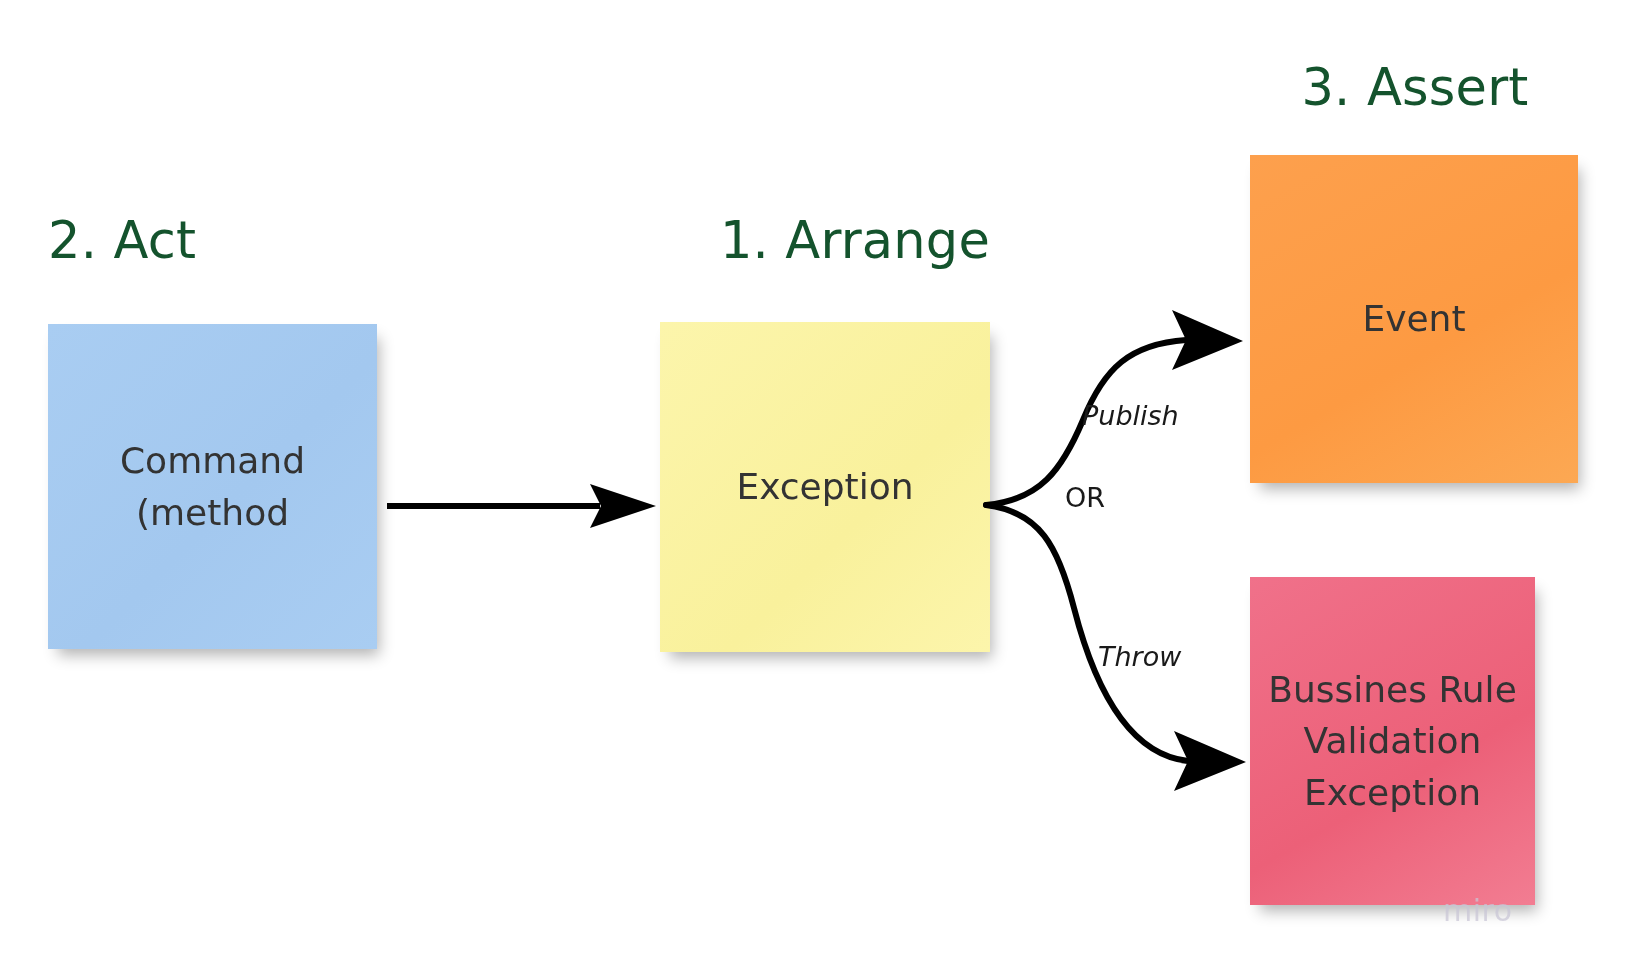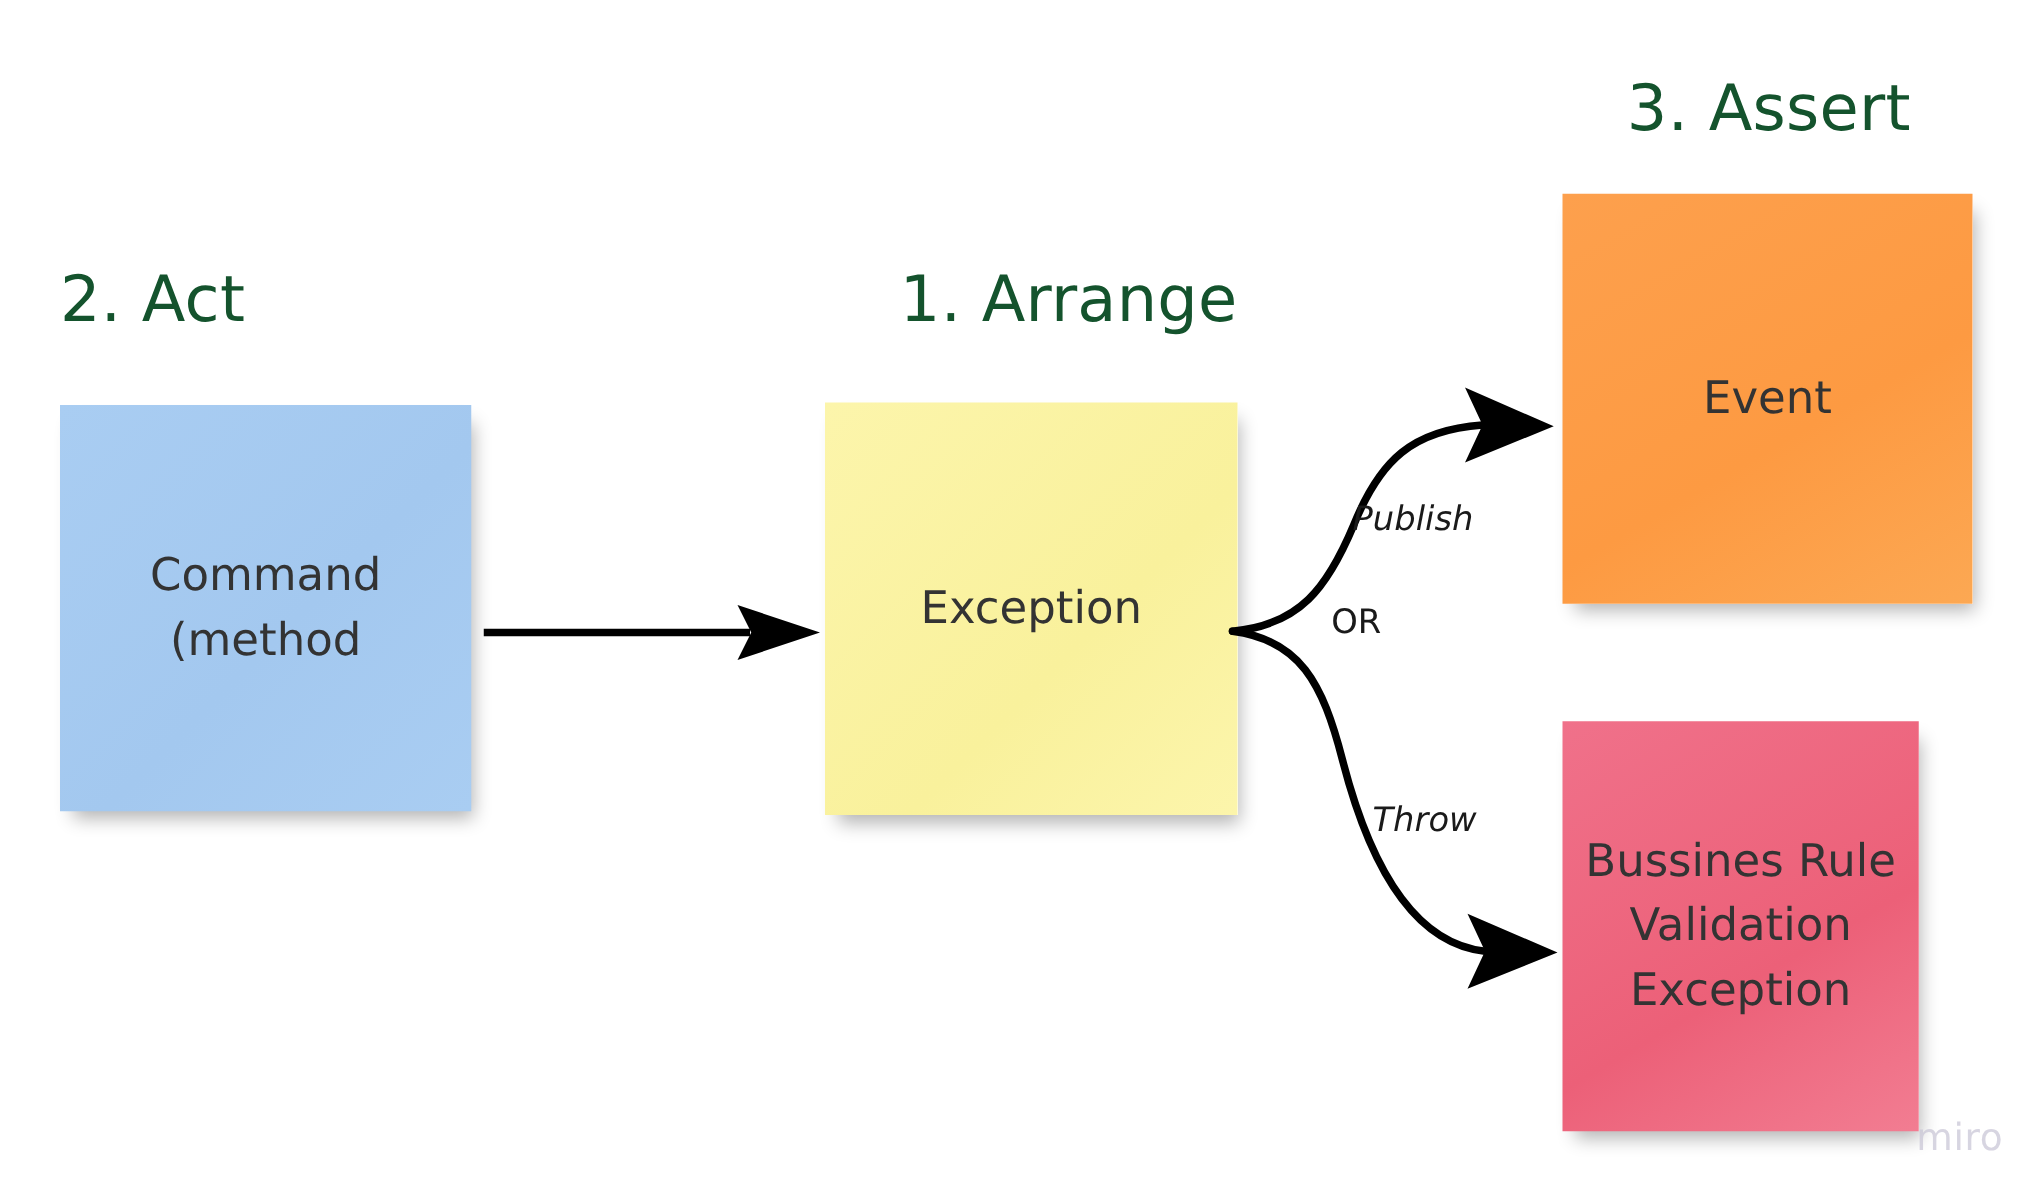--- a/index.html
+++ b/index.html
@@ -83,21 +83,21 @@
     line-height: 1;
   }
   .edge-label.italic { font-style: italic; }
   #label-publish { left: 1082px; top: 402px; }
   #label-or      { left: 1038px; top: 484px; margin-left: 27px; }
   #label-throw   { left: 1086px; top: 643px; margin-left: 12px; }
 
   
   #watermark {
     position: absolute;
-    left: 1533px; top: 896px;
+    left: 1443px; top: 896px;
     font-size: 30px;
     color: #c9c6d6;
     opacity: 0.72;
     letter-spacing: 0.5px;
     line-height: 1;
   }
 </style>
 </head>
 <body>
 

